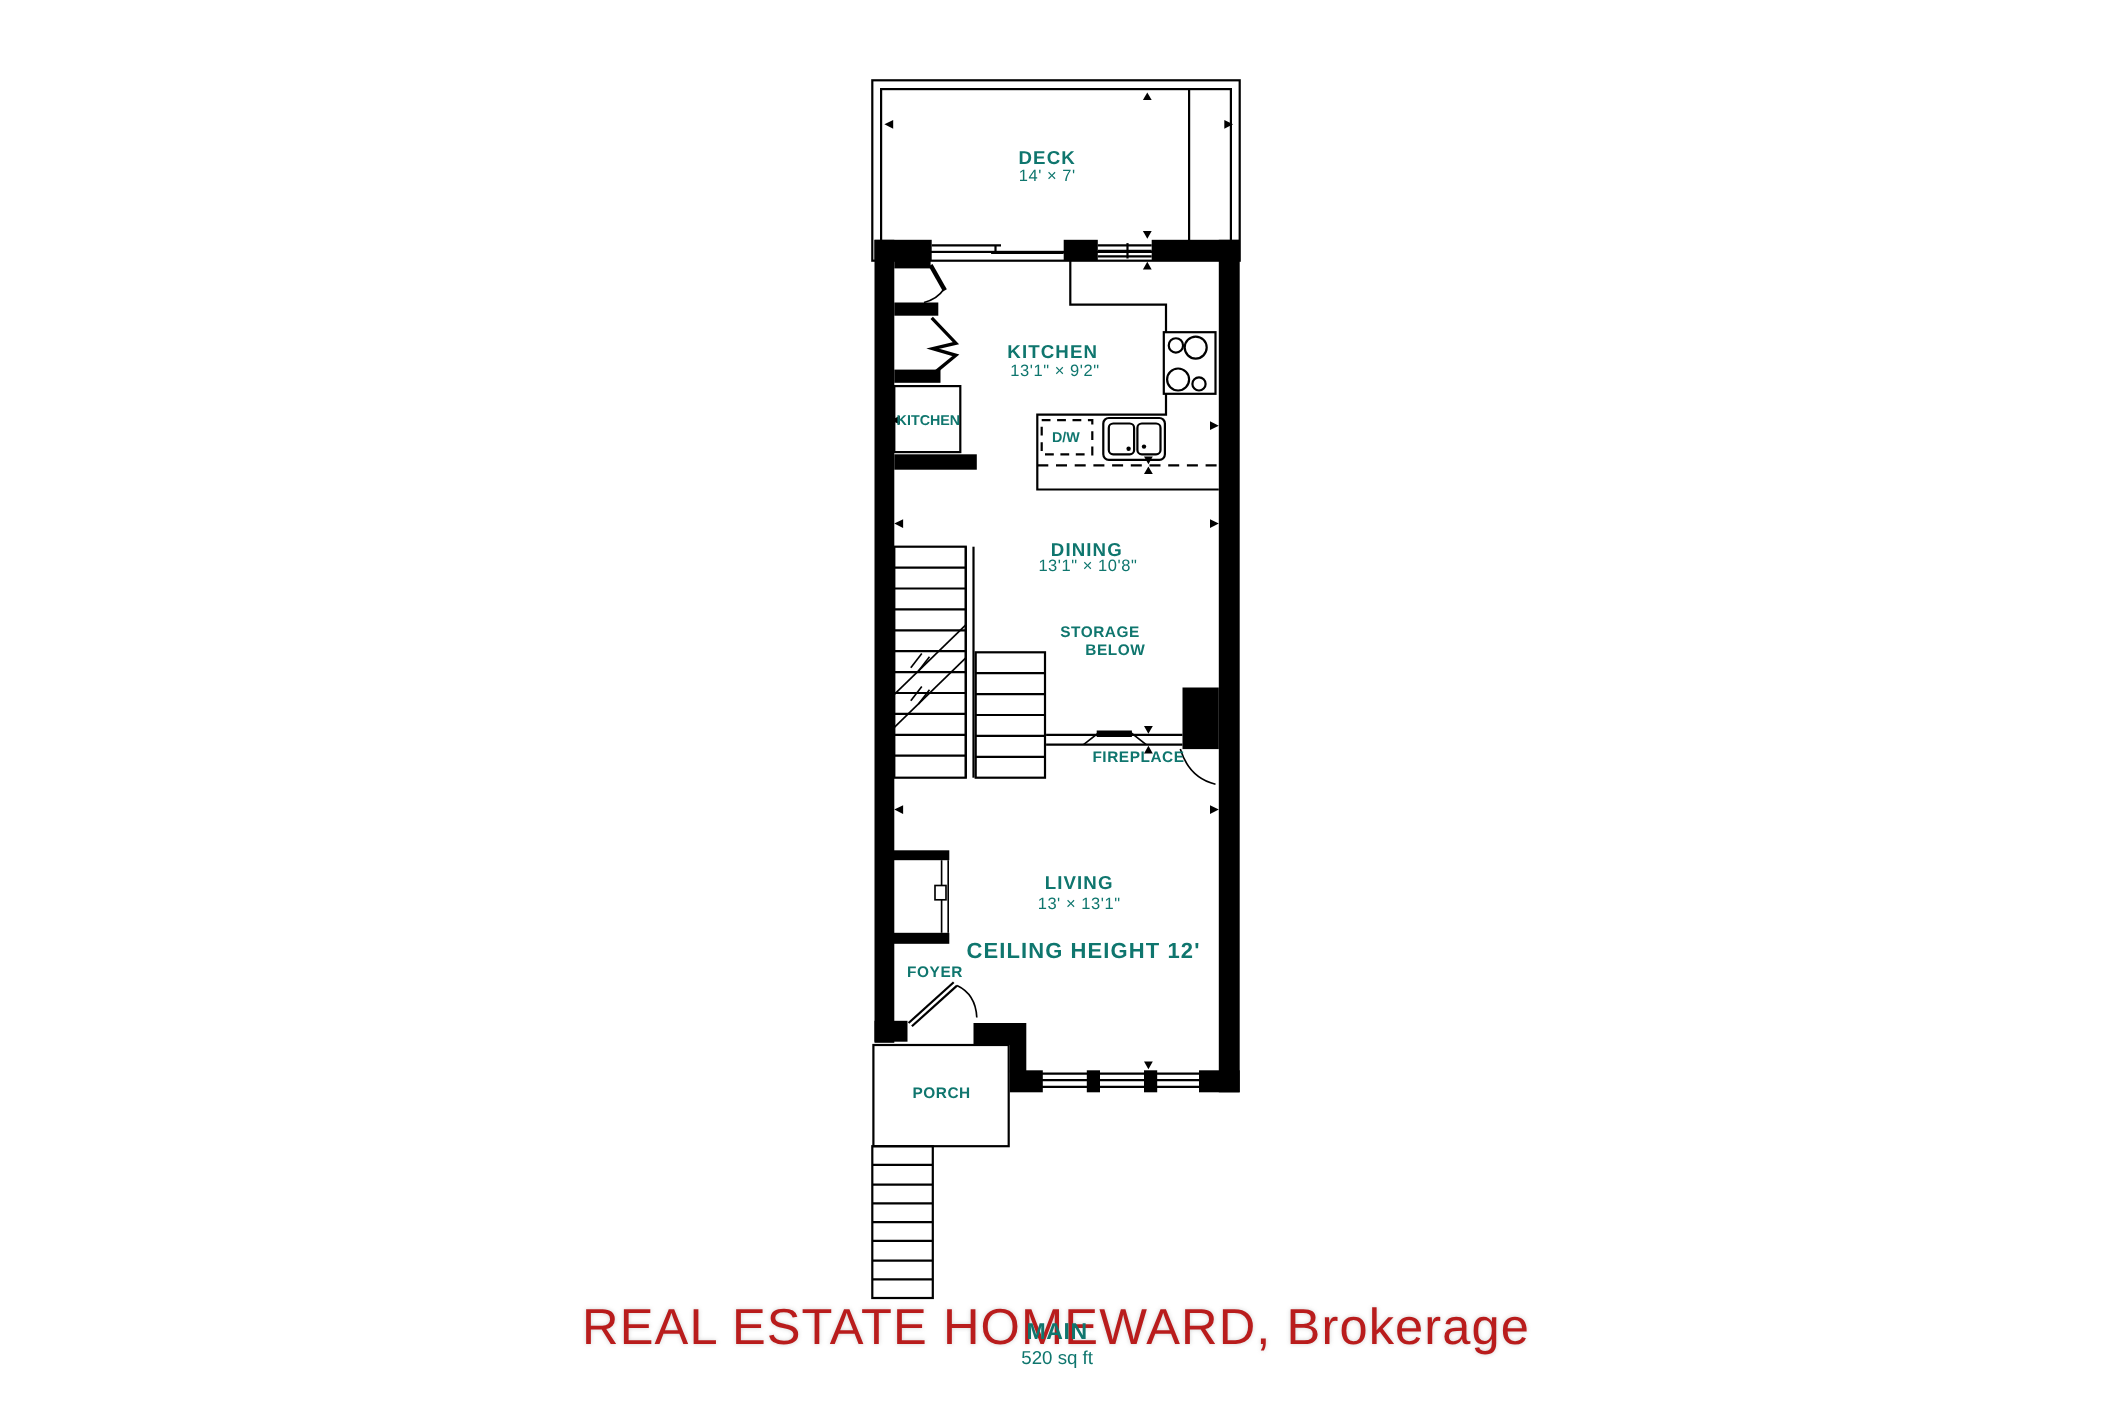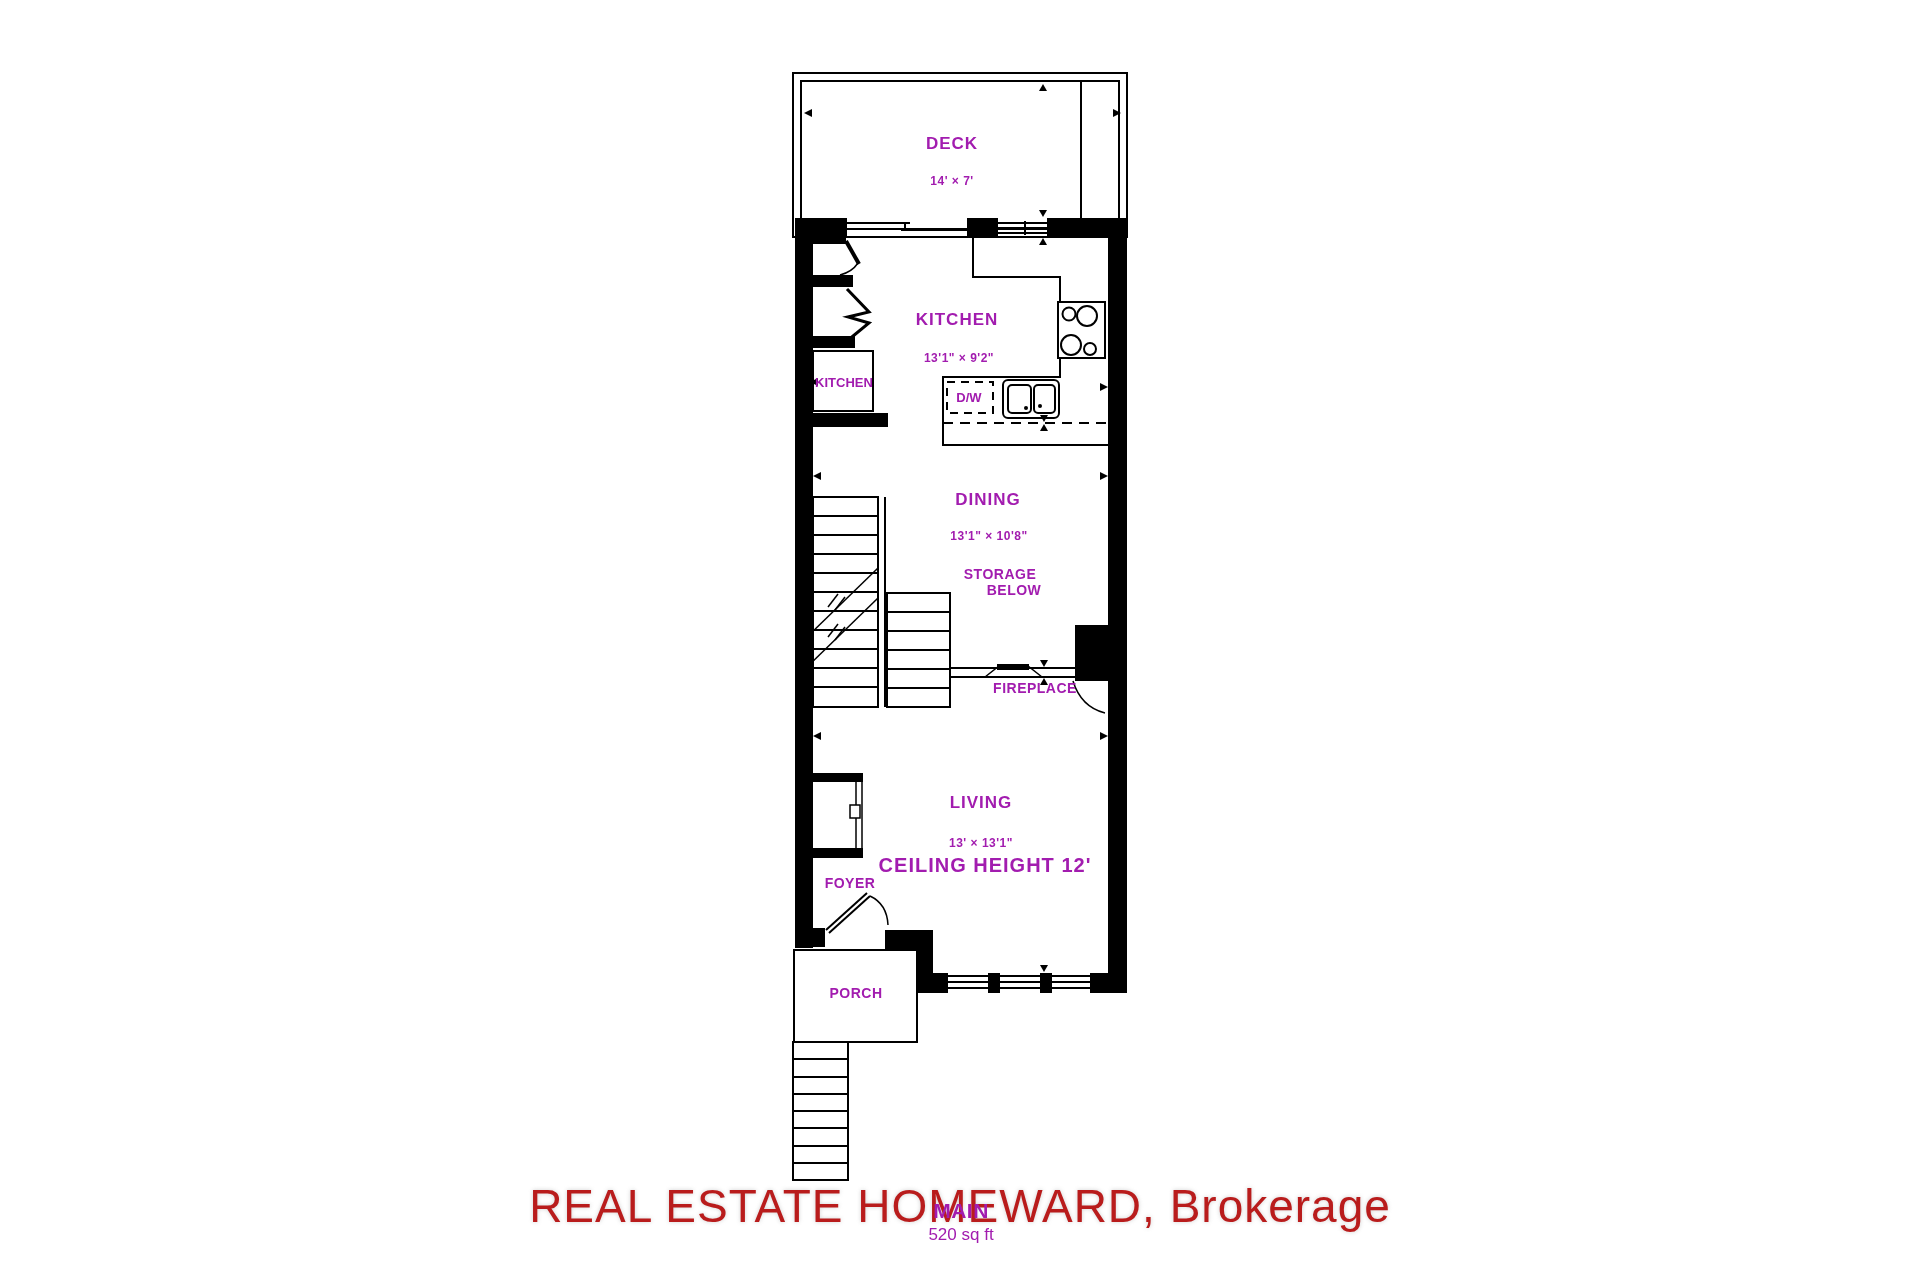--- a/index.html
+++ b/index.html
@@ -3,25 +3,25 @@
 <meta charset="utf-8">
 <style>
   html,body{margin:0;padding:0;background:#ffffff;}
   #canvas{
     position:relative;width:1920px;height:1280px;background:var(--bg,#fff);
     font-family:"Liberation Sans",sans-serif;overflow:hidden;
   }
   svg{position:absolute;left:0;top:0;}
   .lbl{
     position:absolute;transform:translate(-50%,-50%);
-    color:#a21caf;white-space:nowrap;text-align:center;
+    color:#0f766e;white-space:nowrap;text-align:center;
     font-family:"Liberation Sans",sans-serif;
   }
   .room-name{font-size:17px;font-weight:600;letter-spacing:1px;}
-  .room-dims{font-size:12px;font-weight:700;letter-spacing:0.5px;margin-top:21px;}
+  .room-dims{font-size:15px;font-weight:400;letter-spacing:0.5px;}
   .fixture{font-size:14px;font-weight:600;letter-spacing:0.5px;}
   .small-fixture{font-size:13px;font-weight:600;}
   .note{font-size:20px;font-weight:600;letter-spacing:1px;}
   #watermark{
     font-size:46px;font-weight:400;color:#cfcfcf;letter-spacing:1px;
     text-shadow:0 0 4px rgba(150,150,150,0.45);z-index:1;
   }
   #floor-name{font-size:21px;font-weight:600;letter-spacing:0.5px;z-index:2;}
   #floor-area{font-size:17px;font-weight:400;z-index:2;}
   .wall{fill:var(--wall,#000);stroke:none;}

